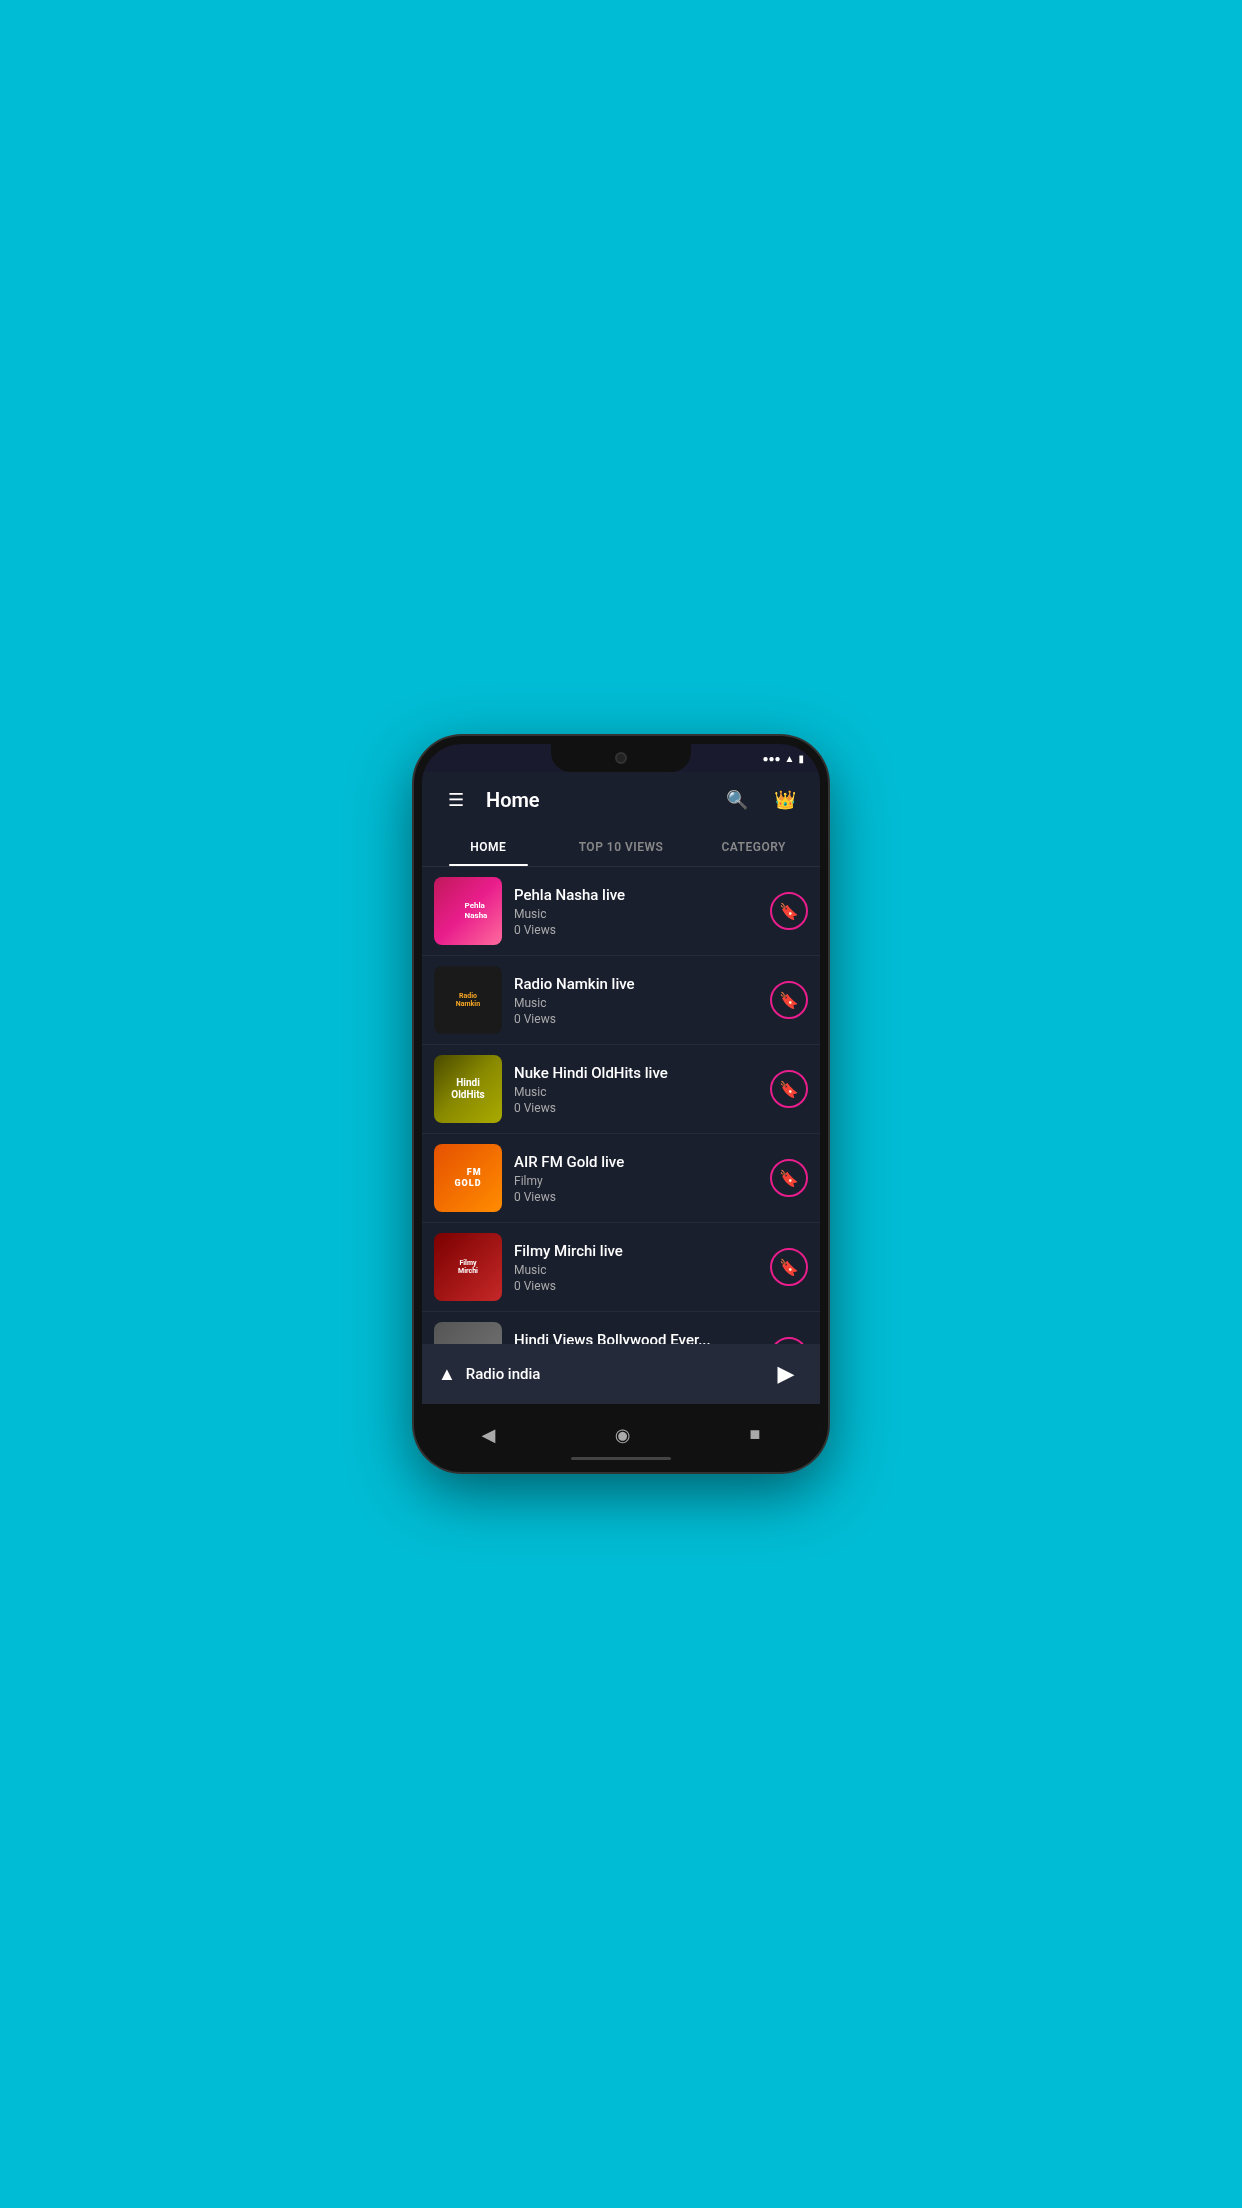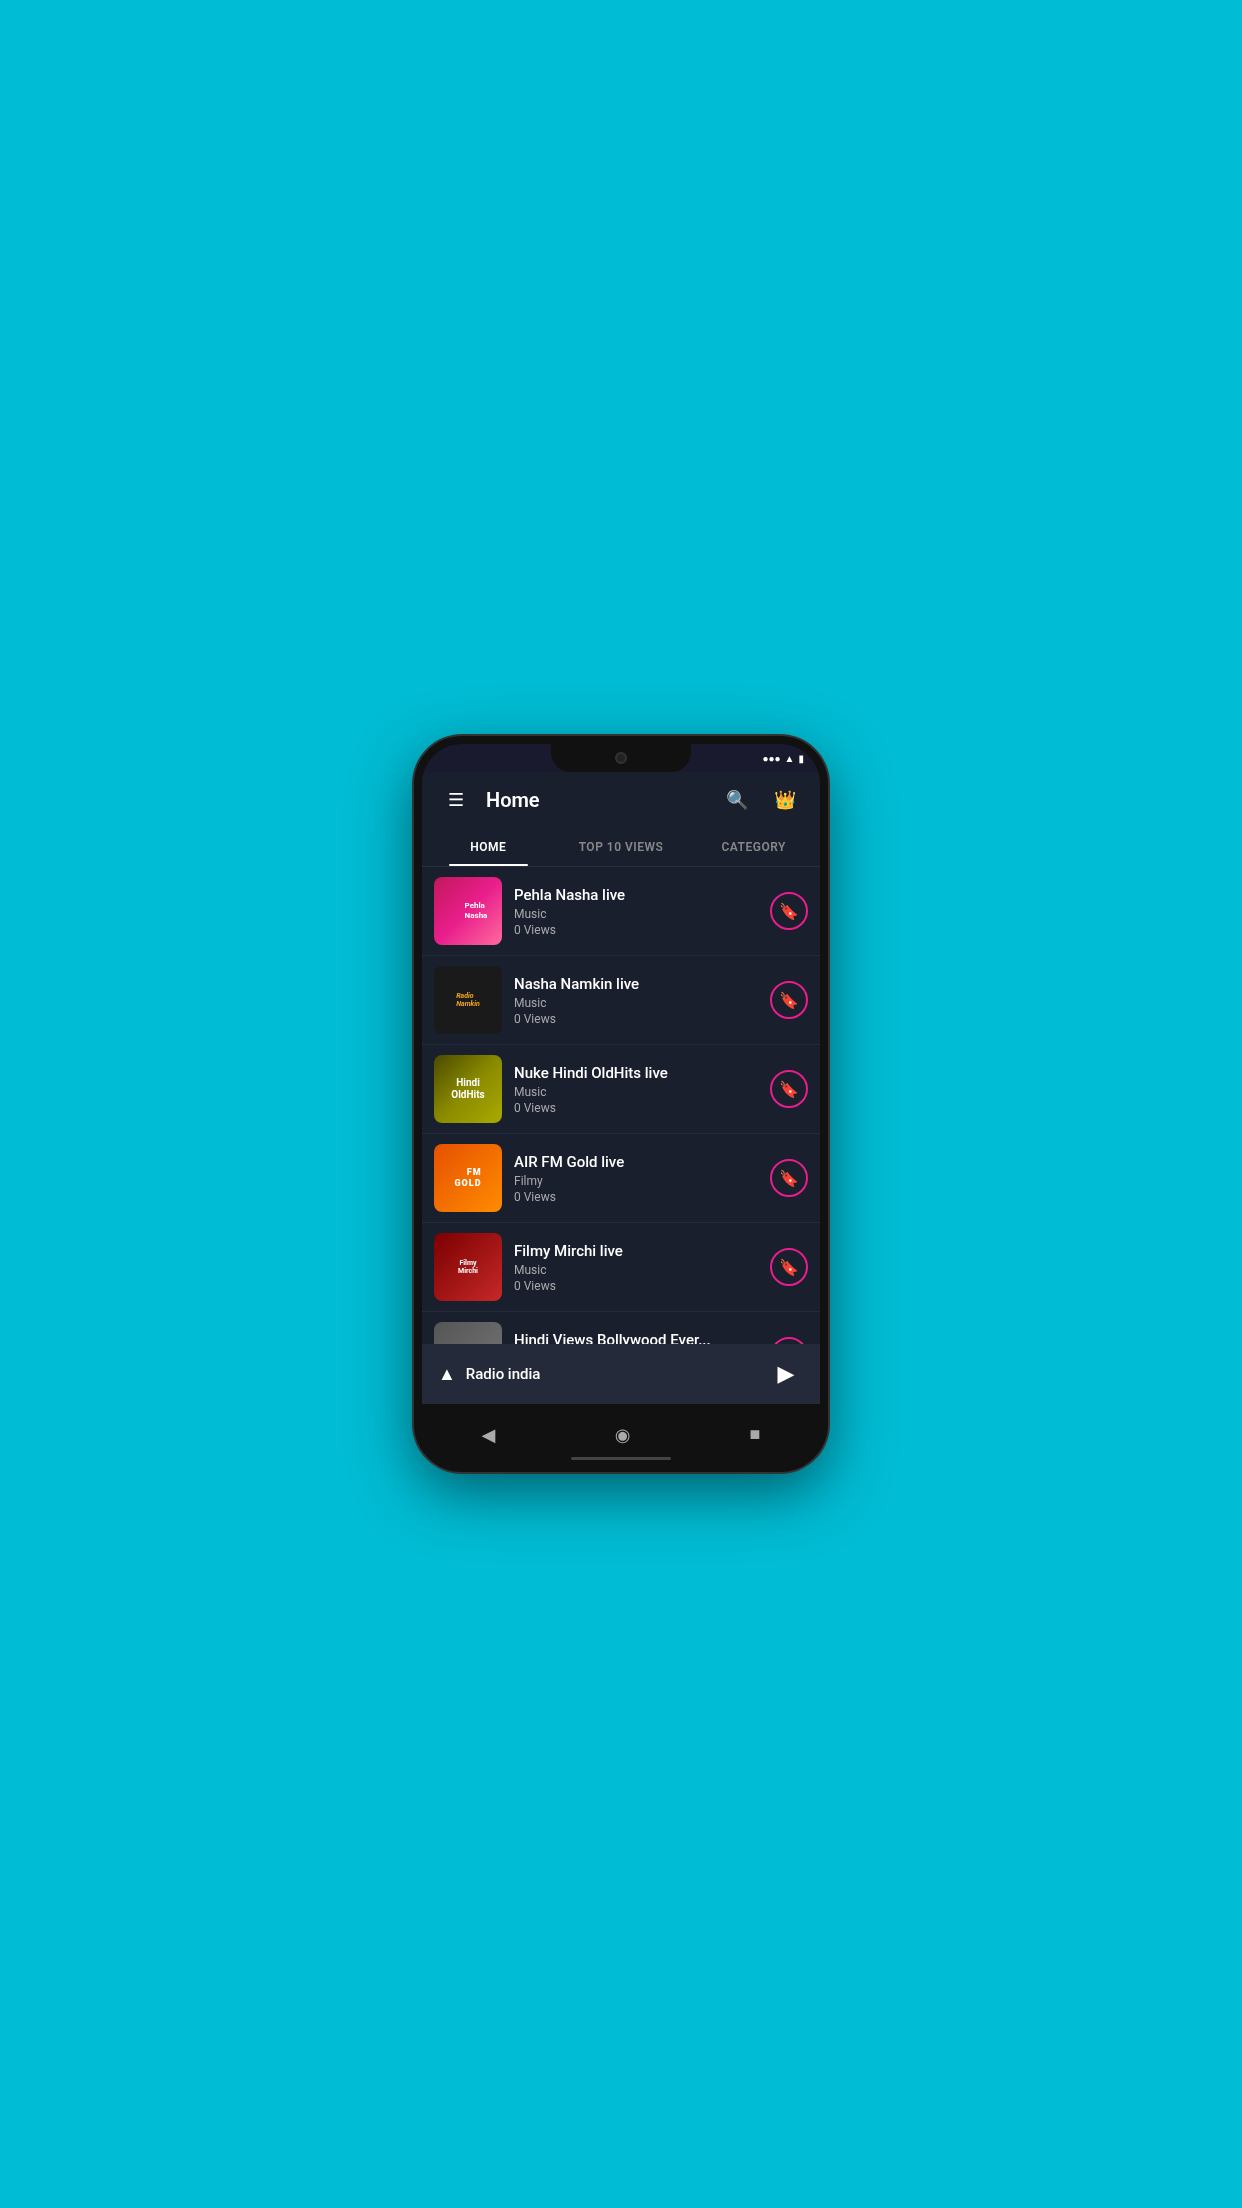--- a/index.html
+++ b/index.html
@@ -389,24 +389,24 @@
           <div class="station-category">Music</div>
           <div class="station-views">0 Views</div>
         </div>
         <button class="bookmark-btn">
           <span class="bookmark-icon">🔖</span>
         </button>
       </div>
 
       <div class="list-item">
         <div class="station-thumb thumb-namkin">
-          <span style="font-size:7px;line-height:1.2;padding:2px;text-align:left;color:#f5a623;font-weight:700;font-style:italic;">Radio<br>Namkin</span>
-        </div>
-        <div class="station-info">
-          <div class="station-name">Nasha Namkin live</div>
+          <span style="font-size:7px;line-height:1.2;padding:2px;text-align:center;color:#f5a623;font-weight:700;">Radio<br>Namkin</span>
+        </div>
+        <div class="station-info">
+          <div class="station-name">Radio Namkin live</div>
           <div class="station-category">Music</div>
           <div class="station-views">0 Views</div>
         </div>
         <button class="bookmark-btn">
           <span class="bookmark-icon">🔖</span>
         </button>
       </div>
 
       <div class="list-item">
         <div class="station-thumb thumb-nuke">

